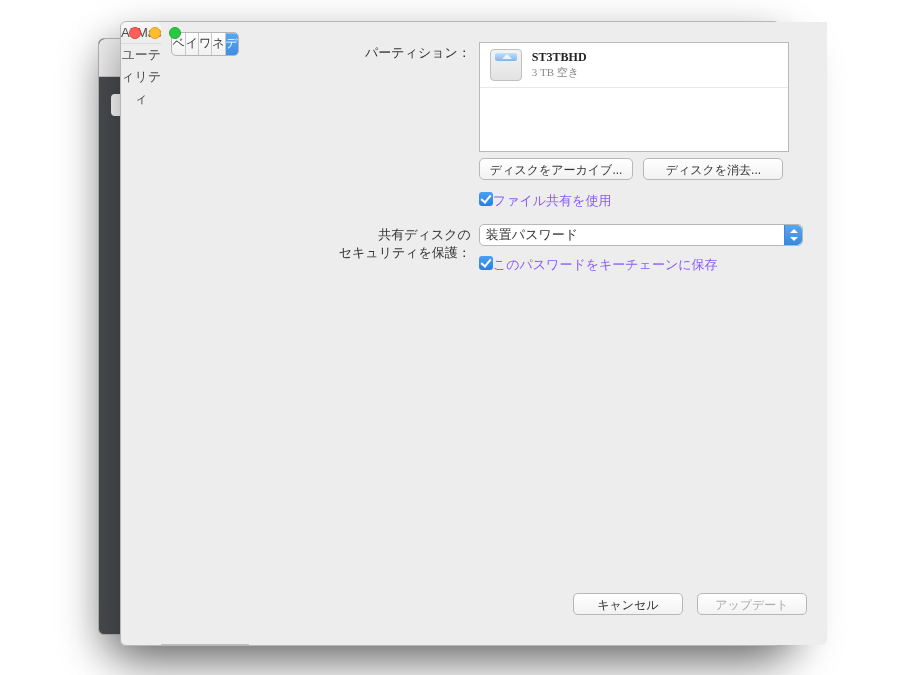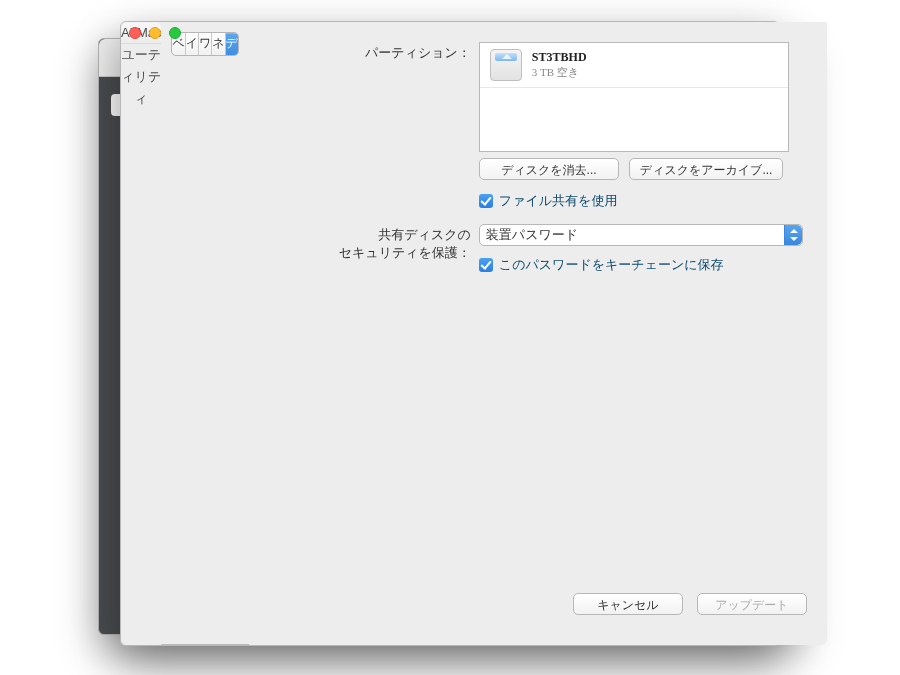--- a/index.html
+++ b/index.html
@@ -178,23 +178,23 @@
     background: linear-gradient(#ffffff, #f2f2f2);
     border: 1px solid #b7b7b7;
     border-radius: 5px;
     box-shadow: 0 1px 0 rgba(255,255,255,0.7) inset;
     color: #333;
   }
   .btn.disabled { color: #aaa; }
 
   
   .check {
-    display: flex; align-items: center; gap: 6px;
+    display: flex; align-items: flex-start; 
     margin-top: 12px;
-    font-size: 13px; color: #0c4a6e;
+    font-size: 13px; color: #8b5cf6;
   }
   .cbox {
     width: 14px; height: 14px;
     background: linear-gradient(#4aa0f2, #2a7fe0);
     border-radius: 3px;
     position: relative;
   }
   .cbox::after {
     content: "";
     position: absolute;
@@ -278,22 +278,22 @@
           <div class="part-item">
             <div class="disk-icon"></div>
             <div>
               <div class="part-name">ST3TBHD</div>
               <div class="part-sub">3 TB 空き</div>
             </div>
           </div>
         </div>
 
         <div class="btnrow">
+          <div class="btn">ディスクをアーカイブ...</div>
           <div class="btn">ディスクを消去...</div>
-          <div class="btn">ディスクをアーカイブ...</div>
         </div>
 
         <div class="check">
           <span class="cbox"></span>
           <span>ファイル共有を使用</span>
         </div>
       </div>
     </div>
 
     <div class="row" style="margin-top:14px;">

